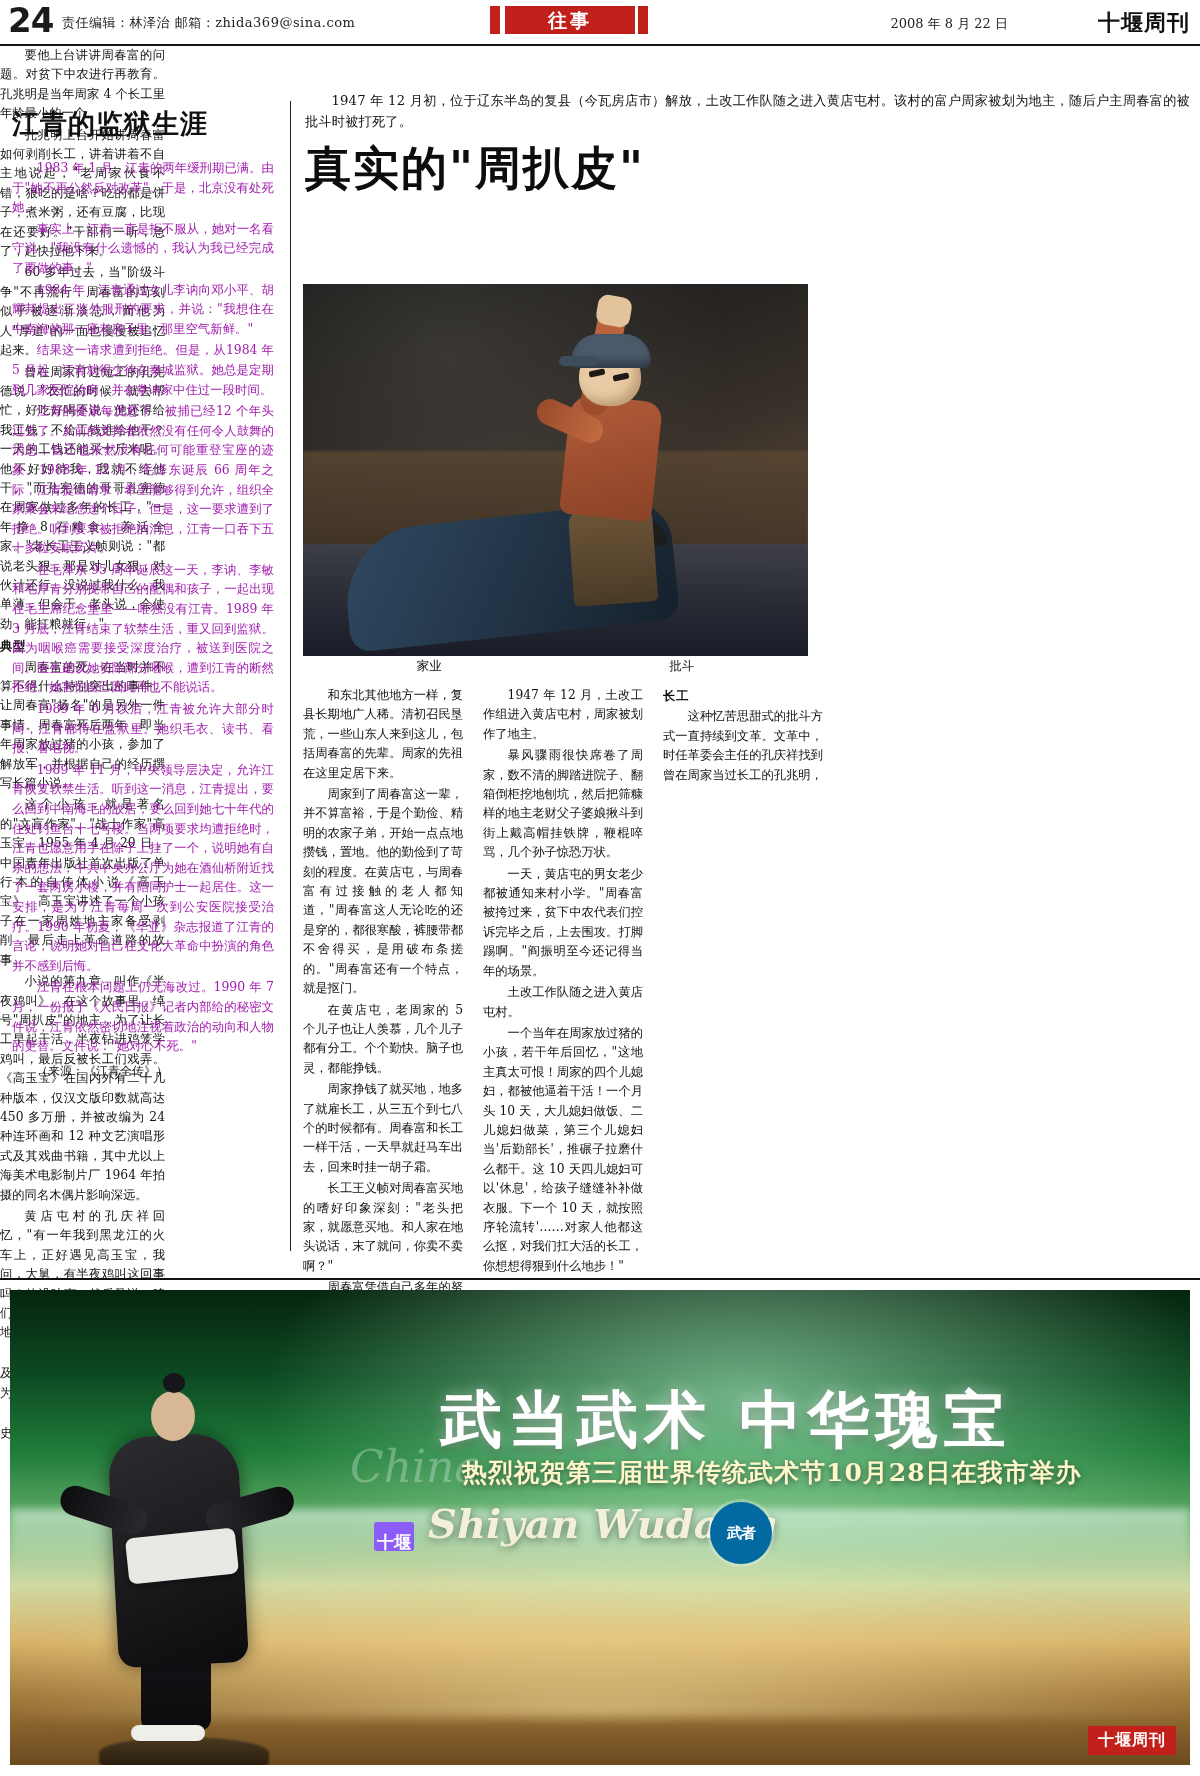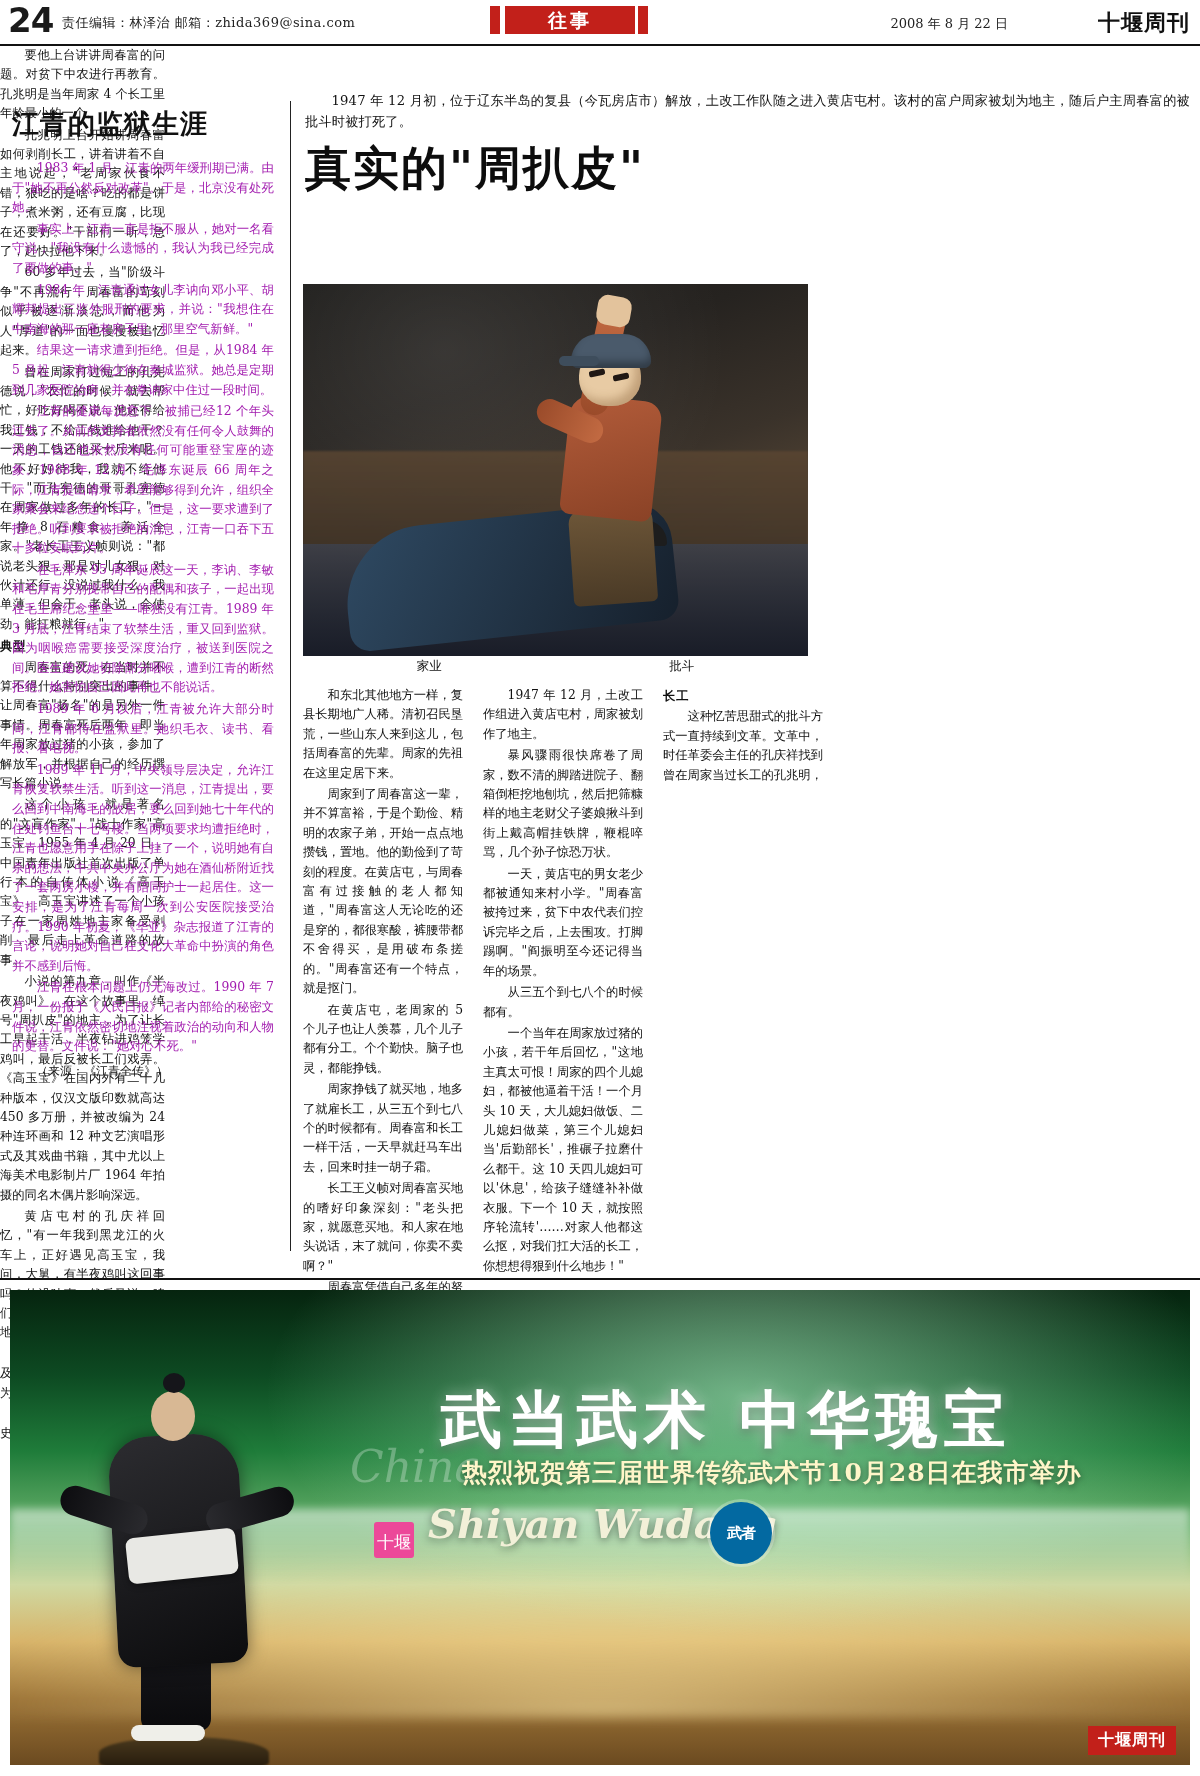--- a/index.html
+++ b/index.html
@@ -281,22 +281,22 @@
     font-size:44px; color:rgba(255,255,255,0.28);
     font-style:italic; font-family:"DejaVu Serif","Liberation Serif",serif;
   }
   .ad-pinyin {
     position:absolute; left:418px; top:210px;
     font-size:40px; color:#f2f0d8; font-style:italic; font-weight:bold;
     text-shadow:0 2px 8px rgba(0,0,0,0.45);
     font-family:"DejaVu Serif","Liberation Serif",serif;
   }
   .ad-seal {
-    position:absolute; left:364px; top:232px; width:40px; height:36px;
-    background:#ec4899; color:#fff; font-size:17px; font-weight:normal;
+    position:absolute; left:364px; top:232px; width:40px; height:29px;
+    background:#8b5cf6; color:#fff; font-size:17px; font-weight:bold;
     line-height:40px; text-align:center; border-radius:3px;
   }
   .ad-stamp {
     position:absolute; left:700px; top:212px; width:62px; height:62px;
     border-radius:50%; background:#0369a1; color:#fff;
     font-size:15px; font-weight:bold; text-align:center;
     display:flex; align-items:center; justify-content:center;
     letter-spacing:-1px; line-height:15px;
     box-shadow:0 0 0 3px rgba(255,255,255,0.25);
   }
@@ -380,21 +380,21 @@
       <p>在黄店屯，老周家的 5 个儿子也让人羡慕，几个儿子都有分工。个个勤快。脑子也灵，都能挣钱。</p>
       <p>周家挣钱了就买地，地多了就雇长工，从三五个到七八个的时候都有。周春富和长工一样干活，一天早就赶马车出去，回来时挂一胡子霜。</p>
       <p>长工王义帧对周春富买地的嗜好印象深刻："老头把家，就愿意买地。和人家在地头说话，末了就问，你卖不卖啊？"</p>
       <p>周春富凭借自己多年的努力，为周家积攒了一大份家业。1947 年，也就是土改队来到黄店屯的那一年，这份家业包括 240 亩土地，还有"四大坊"——油坊、磨房、染坊、粉坊以及一个杂货铺。</p>
     </div>
 
     <div class="col col-b">
       <p>1947 年 12 月，土改工作组进入黄店屯村，周家被划作了地主。</p>
       <p>暴风骤雨很快席卷了周家，数不清的脚踏进院子、翻箱倒柜挖地刨坑，然后把筛糠样的地主老财父子婆娘揪斗到街上戴高帽挂铁牌，鞭棍啐骂，几个孙子惊恐万状。</p>
       <p>一天，黄店屯的男女老少都被通知来村小学。"周春富被挎过来，贫下中农代表们控诉完毕之后，上去围攻。打脚踢啊。"阎振明至今还记得当年的场景。</p>
-      <p>从三五个到七八个的时候都有。</p>
+      <p>土改工作队随之进入黄店屯村。</p>
       <p>一个当年在周家放过猪的小孩，若干年后回忆，"这地主真太可恨！周家的四个儿媳妇，都被他逼着干活！一个月头 10 天，大儿媳妇做饭、二儿媳妇做菜，第三个儿媳妇当'后勤部长'，推碾子拉磨什么都干。这 10 天四儿媳妇可以'休息'，给孩子缝缝补补做衣服。下一个 10 天，就按照序轮流转'……对家人他都这么抠，对我们扛大活的长工，你想想得狠到什么地步！"</p>
     </div>
 
     <div class="col col-c">
       <p class="subhead">长工</p>
       <p>这种忆苦思甜式的批斗方式一直持续到文革。文革中，时任革委会主任的孔庆祥找到曾在周家当过长工的孔兆明，</p>
     </div>
 
     <div class="col-d">
       <p>要他上台讲讲周春富的问题。对贫下中农进行再教育。孔兆明是当年周家 4 个长工里年龄最小的一个。</p>

